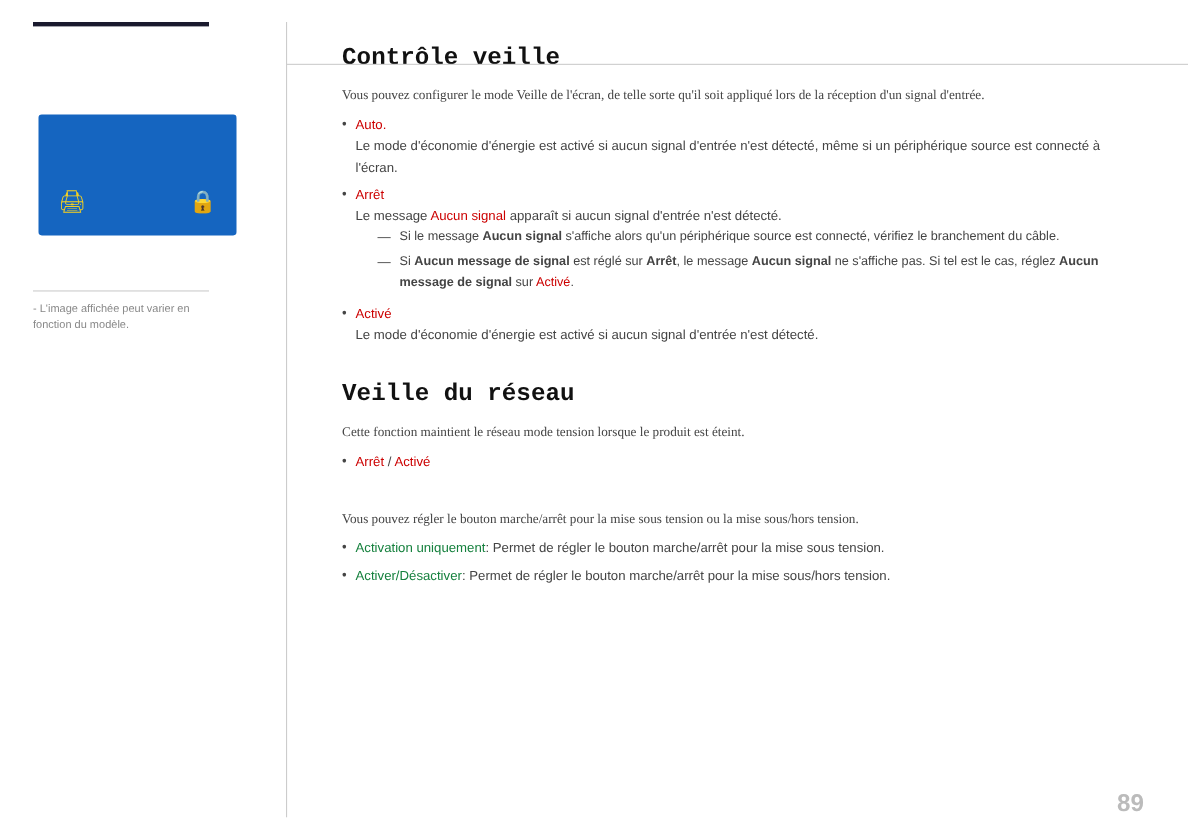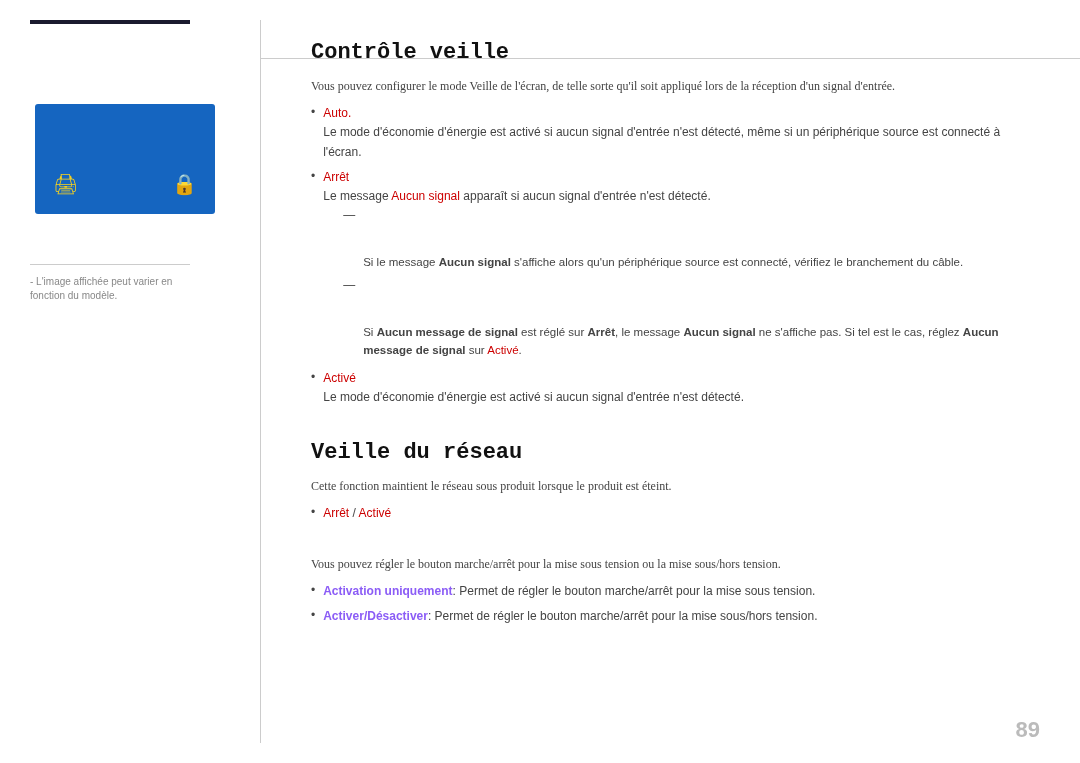--- a/index.html
+++ b/index.html
@@ -153,22 +153,22 @@
       color: #444444;
       line-height: 1.6;
     }
 
     .bold-red {
       font-weight: normal;
       color: #cc0000;
     }
 
     .bold-blue {
-      font-weight: bold;
-      color: #8b5cf6;
+      font-weight: normal;
+      color: #15803d;
     }
 
     .sub-bullet-block {
       padding-left: 20px;
       margin-bottom: 2px;
     }
 
     .sub-bullet-item {
       display: flex;
       align-items: flex-start;
@@ -179,21 +179,20 @@
       margin-right: 8px;
       font-size: 12px;
       color: #444444;
       flex-shrink: 0;
     }
 
     .sub-bullet-text {
       font-size: 11.5px;
       color: #444444;
       line-height: 1.6;
-      margin-top: 47px;
     }
 
     
     .page-number {
       position: absolute;
       bottom: 20px;
       right: 40px;
       font-size: 22px;
       color: #bbbbbb;
       font-weight: 700;
@@ -260,21 +259,21 @@
         <div class="bullet-content">
           <span class="bold-red">Activé</span>
           <br>
           <span>Le mode d'économie d'énergie est activé si aucun signal d'entrée n'est détecté.</span>
         </div>
       </div>
     </div>
 
     <div class="section">
       <h2 class="section-title">Veille du réseau</h2>
-      <p class="section-desc">Cette fonction maintient le réseau sous produit lorsque le produit est éteint.</p>
+      <p class="section-desc">Cette fonction maintient le réseau mode tension lorsque le produit est éteint.</p>
 
       <div class="bullet-item">
         <span class="bullet">•</span>
         <div class="bullet-content">
           <span class="bold-red">Arrêt</span>
           <span> / </span>
           <span class="bold-red">Activé</span>
         </div>
       </div>
     </div>

